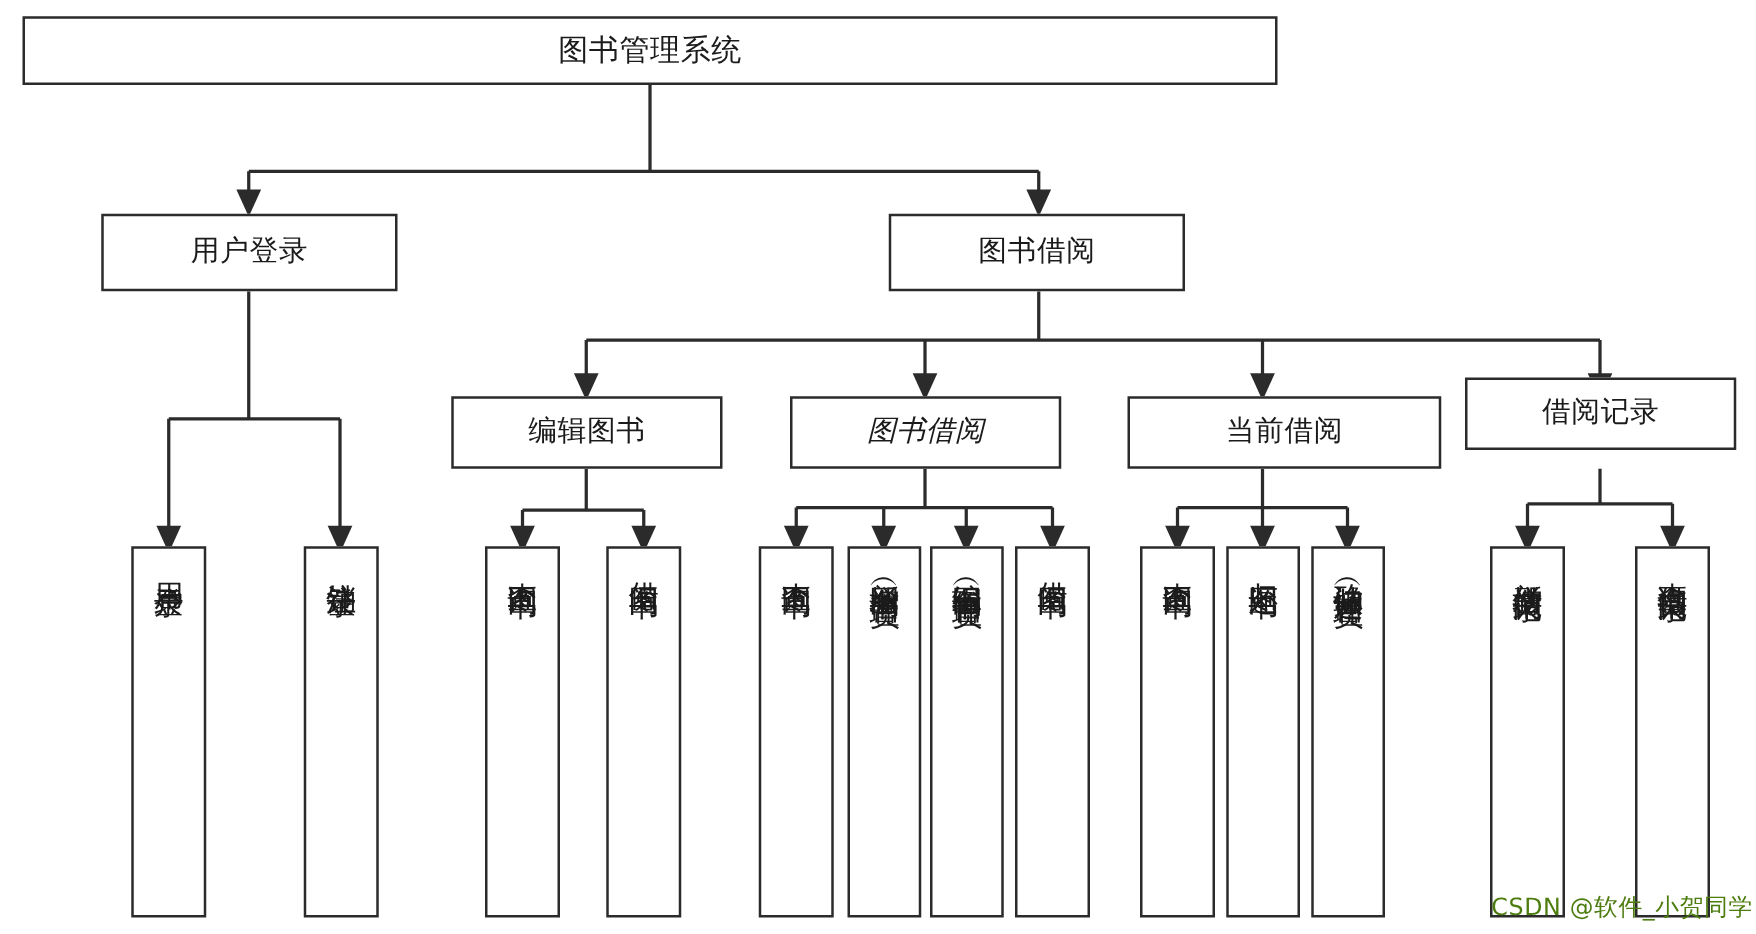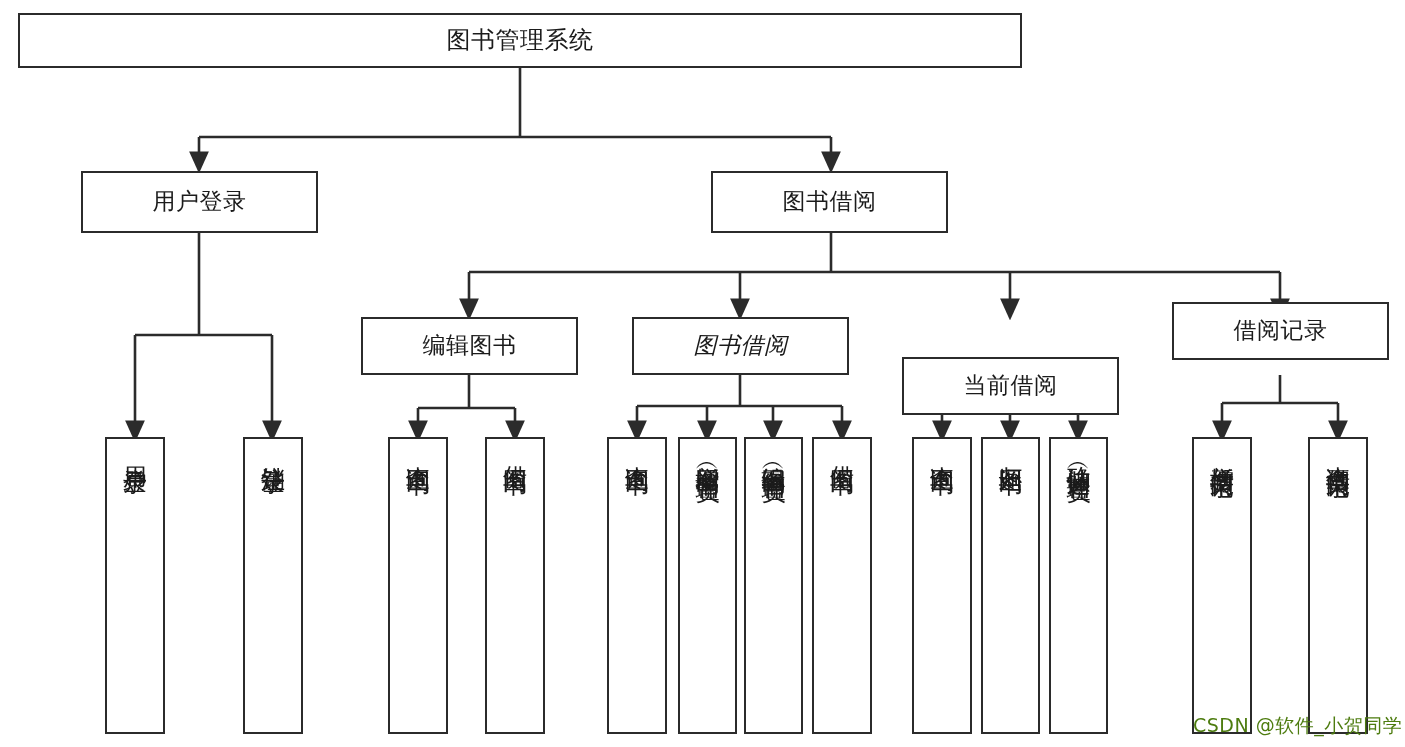--- a/index.html
+++ b/index.html
@@ -137,21 +137,21 @@
   <div class="node horiz" style="left:711px; top:171px; width:237px; height:62px;">
     <span class="label">图书借阅</span>
   </div>
 
   <div class="node horiz" style="left:361px; top:317px; width:217px; height:58px;">
     <span class="label">编辑图书</span>
   </div>
   <div class="node horiz" style="left:632px; top:317px; width:217px; height:58px;font-style:italic;">
     <span class="label">图书借阅</span>
   </div>
-  <div class="node horiz" style="left:902px; top:317px; width:217px; height:58px;margin-top:40px;">
+  <div class="node horiz" style="left:902px; top:317px; width:251px; height:58px;">
     <span class="label">当前借阅</span>
   </div>
   <div class="node horiz" style="left:1172px; top:302px; width:217px; height:58px;">
     <span class="label">借阅记录</span>
   </div>
 
   <div class="node vert" style="left:105px; top:437px; width:60px; height:297px;">
     <span class="label">用户登录</span>
   </div>
   <div class="node vert" style="left:243px; top:437px; width:60px; height:297px;">

